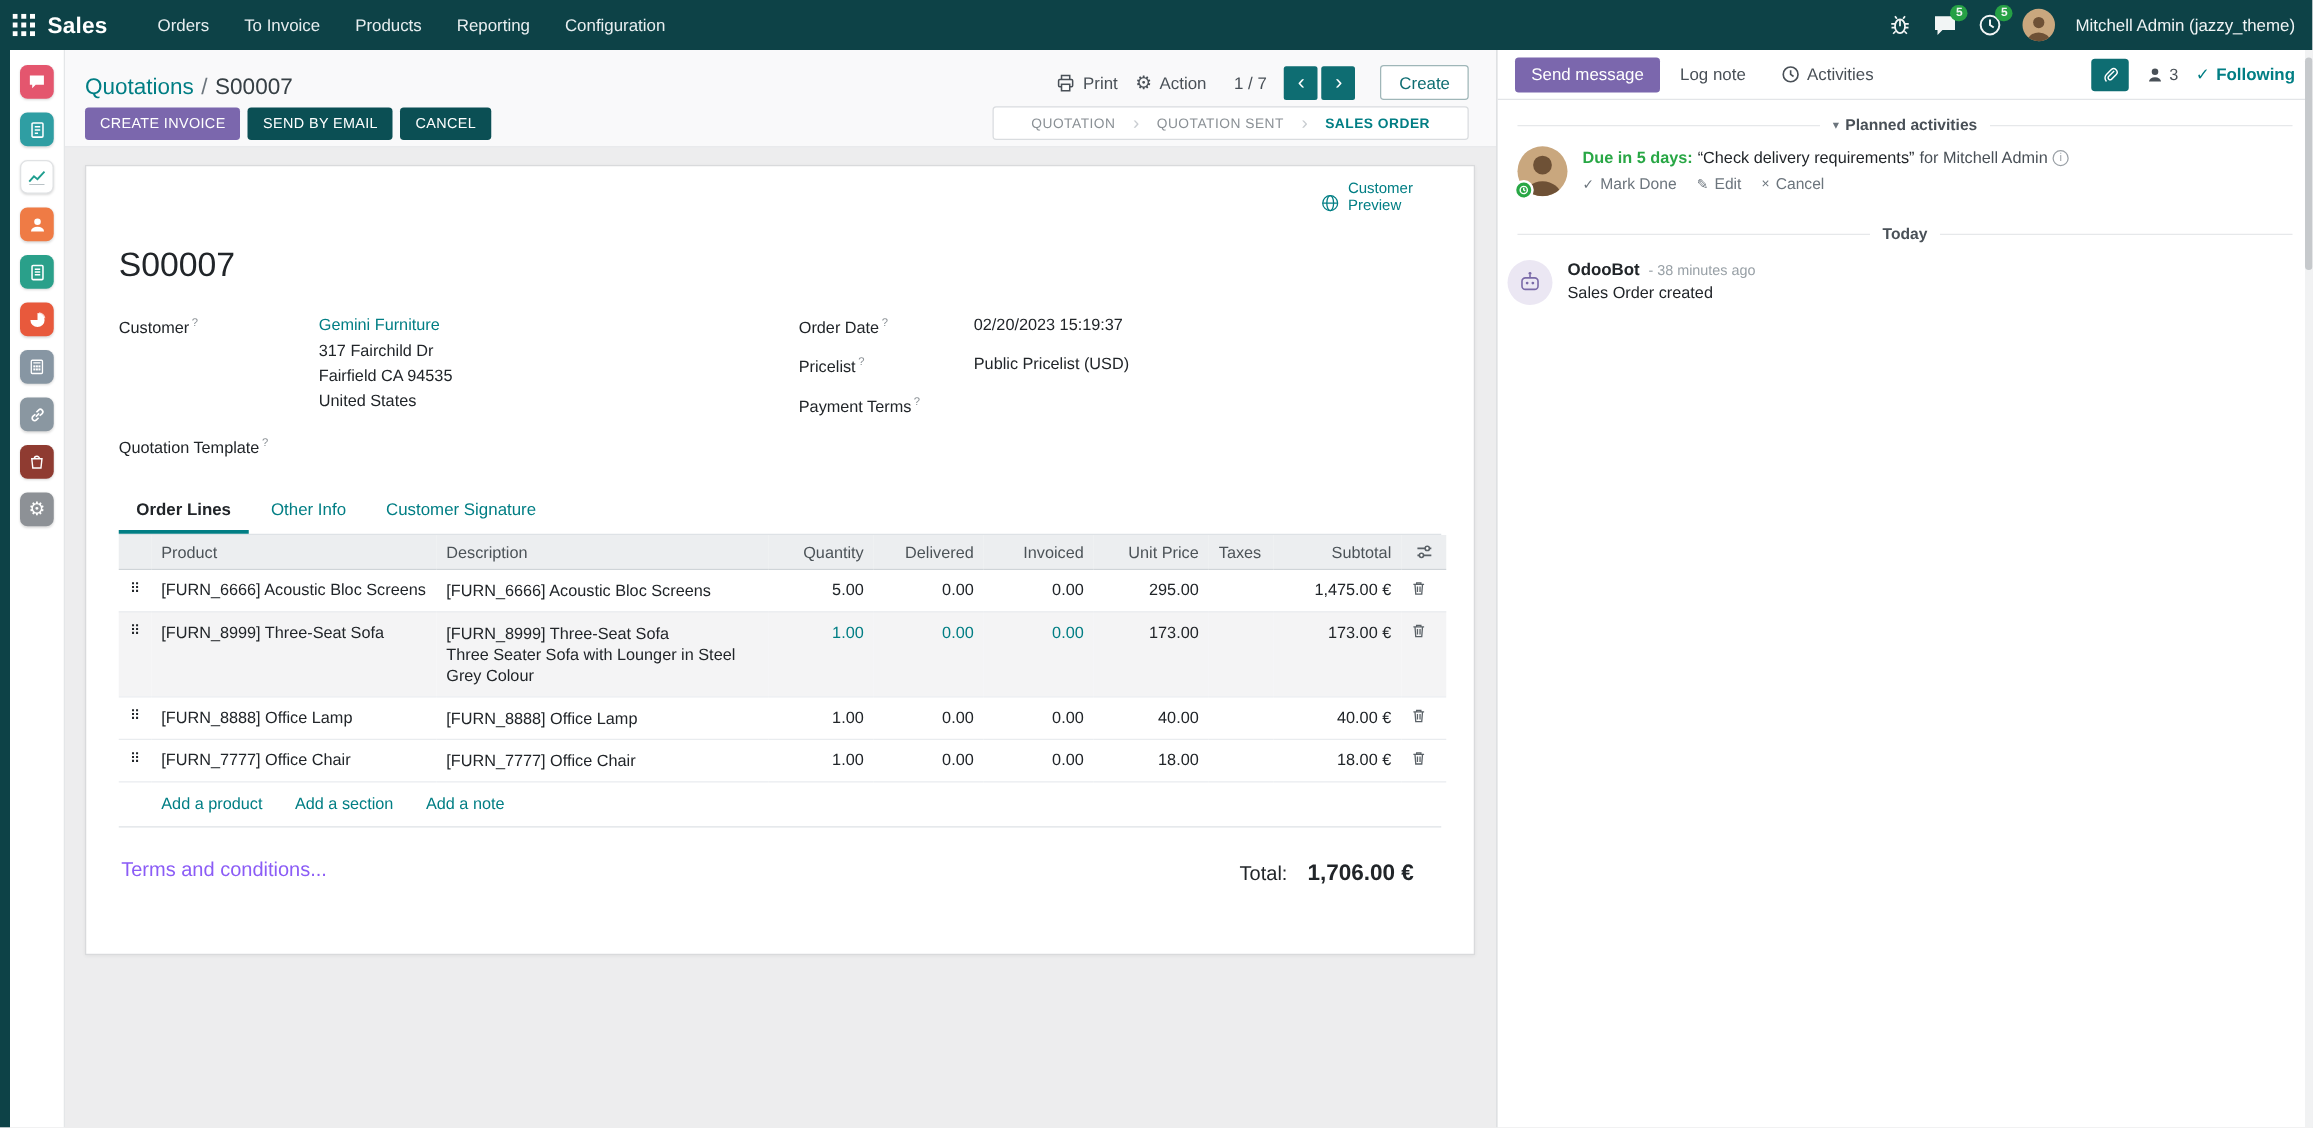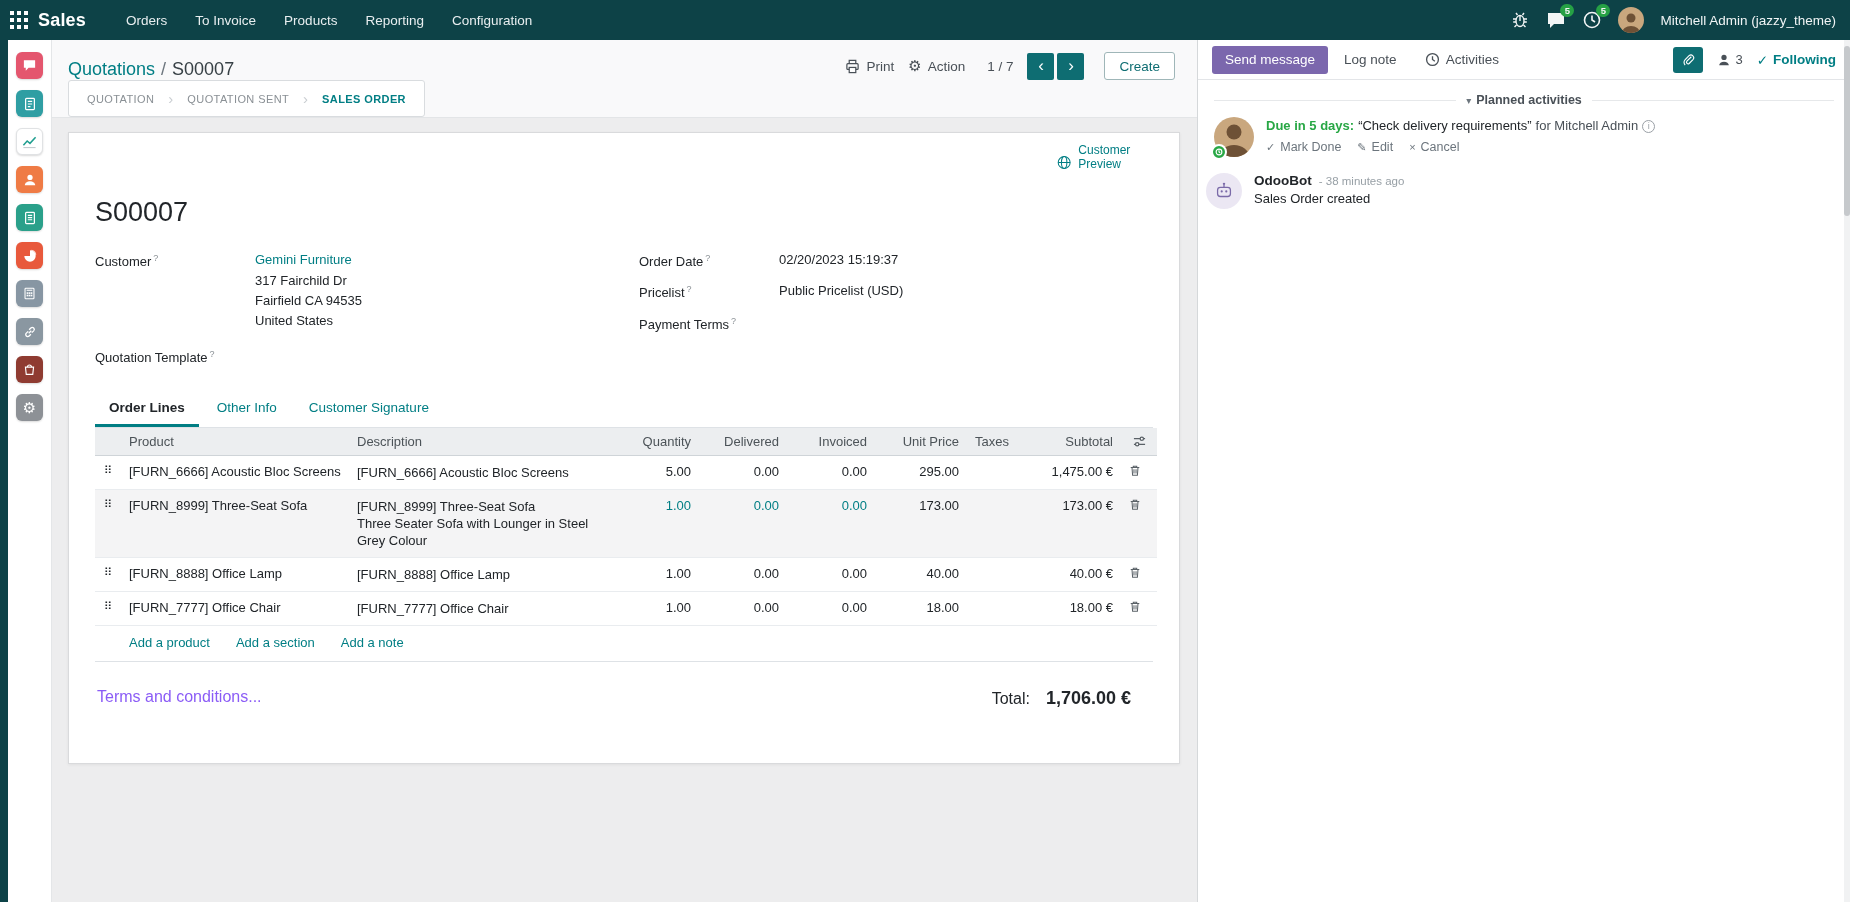--- a/index.html
+++ b/index.html
@@ -45,21 +45,21 @@
   .pager-nav { display:flex; gap:3px; }
   .pager-btn { width:27px; height:27px; background:var(--pagerbtn); color:#fff; border:none; border-radius:2px; font-size:17px; line-height:1; cursor:pointer; display:flex; align-items:center; justify-content:center; padding-bottom:2px;}
   .create-btn { height:28px; padding:0 14px; background:#fff; border:1px solid #9fb6b8; color:var(--pagerbtn); font-size:13.5px; border-radius:3px; cursor:pointer; margin-left:6px;}
 
   
   .statusbar { height:38px; background:#f9f9fa; border-bottom:1px solid #e3e5e7; display:flex; align-items:center; justify-content:space-between; padding:0 22px 0 16px; }
   .sb-left { display:flex; gap:6px; }
   .btn-sm { height:26px; padding:0 12px; font-size:11.5px; font-weight:500; letter-spacing:.3px; color:#fff; border:none; border-radius:3px; cursor:pointer; }
   .btn-purple { background:var(--purple); }
   .btn-dark { background:var(--darkbtn); }
-  .sb-steps { display:flex; align-items:center; height:37px; background:#fff; border:1px solid #d9dcdf; border-radius:3px; padding:0 4px;}
+  .sb-steps { display:flex; align-items:center; height:27px; background:#fff; border:1px solid #d9dcdf; border-radius:3px; padding:0 16px;}
   .sb-step { font-size:11px; letter-spacing:.4px; color:#8a9095; padding:0 14px; cursor:pointer; white-space:nowrap;}
   .sb-step.active { color:var(--accent); font-weight:700; }
   .sb-sep { color:#c9cdd1; font-size:15px; padding-bottom:1px;}
 
   
   .form-area { flex:1; overflow:hidden; padding:14px 0 0 16px; }
   .sheet { width:1112px; min-height:632px; background:#fff; border:1px solid #d9dadc; box-shadow:0 1px 3px rgba(0,0,0,.06); position:relative; padding:12px 26px 30px 26px; }
   .preview-link { position:absolute; top:10px; right:18px; display:flex; gap:7px; align-items:flex-end; color:var(--accent); font-size:12px; width:104px; cursor:pointer; }
   .sheet-title { font-size:27px; font-weight:500; color:#212529; margin-top:52px; }
   .fields { display:grid; grid-template-columns:1fr 1fr; margin-top:24px; column-gap:30px;}
@@ -296,20 +296,25 @@
             </button>
           <button class="pager-btn">
               <span>›</span>
             </button>
         </span>
         <button class="create-btn">Create</button>
       </div>
     </div>
 
     <div class="statusbar">
+      <div class="sb-left">
+        <button class="btn-sm btn-purple">CREATE INVOICE</button>
+        <button class="btn-sm btn-dark">SEND BY EMAIL</button>
+        <button class="btn-sm btn-dark">CANCEL</button>
+      </div>
       <div class="sb-steps">
         <span class="sb-step">QUOTATION</span>
         <span class="sb-sep">›</span>
         <span class="sb-step">QUOTATION SENT</span>
         <span class="sb-sep">›</span>
         <span class="sb-step active">SALES ORDER</span>
       </div>
     </div>
 
     <div class="form-area">
@@ -552,20 +557,25 @@
               <span>Edit</span>
             </span>
           <span class="act-btn">
               <span class="gi">×</span>
               <span>Cancel</span>
             </span>
         </div>
       </div>
     </div>
 
+    <div class="ch-sep">
+      <span class="line"></span>
+      <span class="lbl">Today</span>
+      <span class="line"></span>
+    </div>
 
     <div class="message">
       <span class="av36">
         <svg viewBox="0 0 24 24" width="22" height="22" fill="none" stroke="#7a6aa8" stroke-width="1.4">
             <circle cx="12" cy="4.2" r="1.3" fill="#7a6aa8" stroke="none"></circle>
             <path d="M12 5.5 V8"></path>
             <rect x="5" y="8" width="14" height="10" rx="3"></rect>
             <circle cx="9.5" cy="12.5" r="1.2" fill="#7a6aa8" stroke="none"></circle>
             <circle cx="14.5" cy="12.5" r="1.2" fill="#7a6aa8" stroke="none"></circle>
           </svg>

